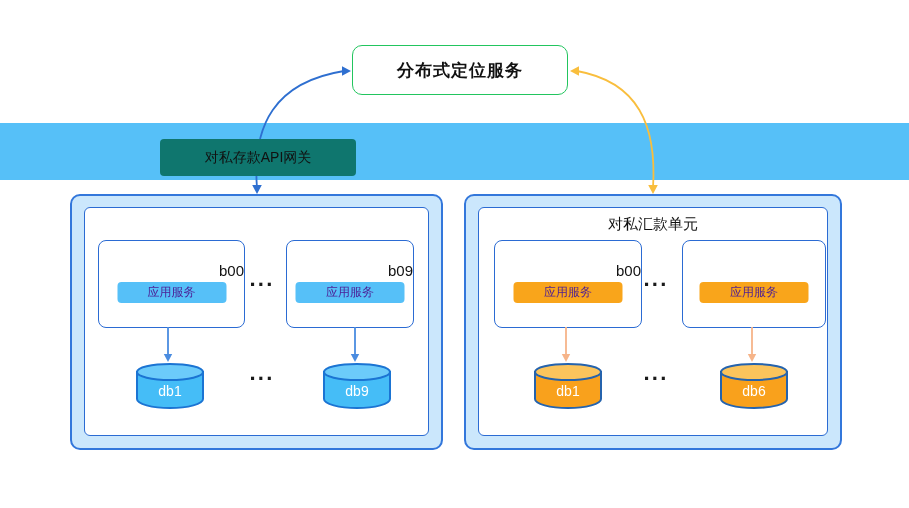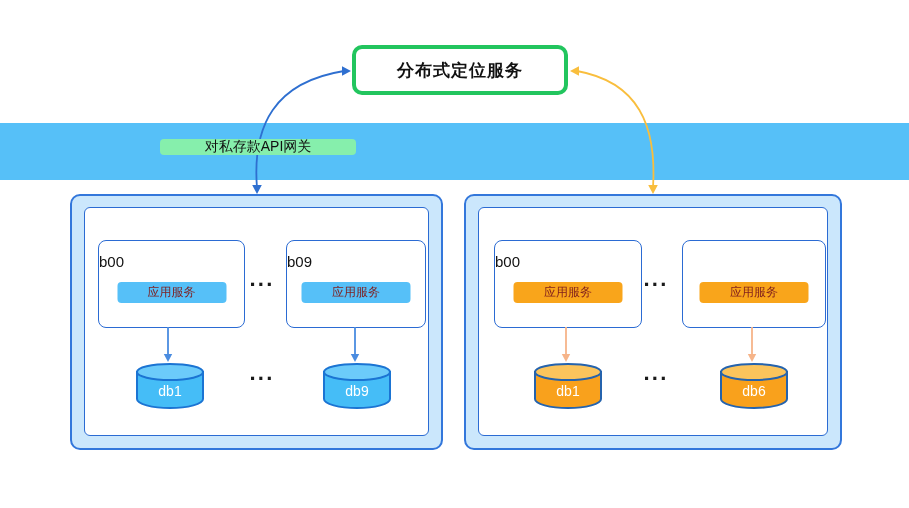--- a/index.html
+++ b/index.html
@@ -8,27 +8,27 @@
     font-family:"Liberation Sans","DejaVu Sans",sans-serif;color:#111;
   }
   
   .band{position:absolute;left:0;top:123px;width:909px;height:57px;background:#56C0F8;z-index:0;}
   
   .curves{position:absolute;left:0;top:0;z-index:1;}
   .inner-arrows{position:absolute;left:0;top:0;z-index:3;}
   
   .top-box{
     position:absolute;left:352px;top:45px;width:216px;height:50px;box-sizing:border-box;
-    background:#fff;border:4px solid #22c55e;border-radius:10px;z-index:2;
+    background:#fff;border:1px solid #22c55e;border-radius:10px;z-index:2;
     display:flex;align-items:center;justify-content:center;
     font-size:17px;font-weight:bold;letter-spacing:1px;
   }
   
   .gw-pill{
-    position:absolute;top:139px;height:16px;background:#86efac;border-radius:4px;z-index:2;
+    position:absolute;top:139px;height:37px;background:#0f766e;border-radius:4px;z-index:2;
     display:flex;align-items:center;justify-content:center;font-size:14px;color:#111;
   }
   #gw-left{left:160px;width:196px;}
   #gw-right{left:568px;width:186px;}
   
   .unit{
     position:absolute;top:194px;height:256px;box-sizing:border-box;z-index:2;
     background:#CBE7FC;border:2px solid #3377DB;border-radius:10px;
   }
   #unit-left{left:70px;width:373px;}
@@ -36,26 +36,26 @@
   .unit-inner{
     position:absolute;left:12px;right:12px;top:11px;bottom:12px;
     background:#fff;border:1.5px solid #2B6BD3;border-radius:6px;
   }
   .unit-title{position:absolute;top:19px;left:0;right:0;text-align:center;font-size:15px;z-index:1;}
   
   .node{
     position:absolute;top:44px;height:88px;box-sizing:border-box;
     background:#fff;border:1.5px solid #2B6BD3;border-radius:8px;z-index:1;
   }
-  .n1L{left:26px;width:147px;} .n2L{left:214px;width:140px;}
+  .n1L{left:26px;width:147px;} .n2L{left:214px;width:128px;}
   .n1R{left:28px;width:148px;} .n2R{left:216px;width:144px;}
-  .node-name{text-align:left;margin-top:12px;font-size:15px;}
+  .node-name{text-align:right;margin-top:21px;font-size:15px;}
   .svc-pill{
     position:absolute;left:50%;transform:translateX(-50%);top:41px;width:109px;height:21px;
-    border-radius:4px;color:#7f1d1d;font-size:12px;
+    border-radius:4px;color:#4c1d95;font-size:12px;
     display:flex;align-items:center;justify-content:center;
   }
   .blue .svc-pill{background:#56C0F8;}
   .orange .svc-pill{background:#F9A51B;}
   
   .dots{
     position:absolute;transform:translateX(-50%);z-index:1;
     font-weight:bold;font-size:22px;letter-spacing:1px;color:#1a1a1a;line-height:1;
   }
   .node-dots{left:190px;top:78px;}
@@ -115,20 +115,21 @@
     <div class="dots db-dots">···</div>
     <svg class="cyl cL2" width="70" height="49" viewBox="0 0 70 49">
       <path class="cyl-body" d="M2 10 L2 37 A33 9 0 0 0 68 37 L68 10 Z"></path>
       <ellipse class="cyl-top" cx="35" cy="10" rx="33" ry="8"></ellipse>
       <text x="35" y="34" text-anchor="middle" class="cyl-label">db9</text>
     </svg>
   </div>
 
   <div class="unit orange" id="unit-right">
     <div class="unit-inner"></div>
+    <div class="unit-title">对私汇款单元</div>
 
     <div class="node n1R">
       <div class="node-name">b00</div>
       <div class="svc-pill">应用服务</div>
     </div>
     <div class="dots node-dots">···</div>
     <div class="node n2R">
       <div class="svc-pill">应用服务</div>
     </div>
 

